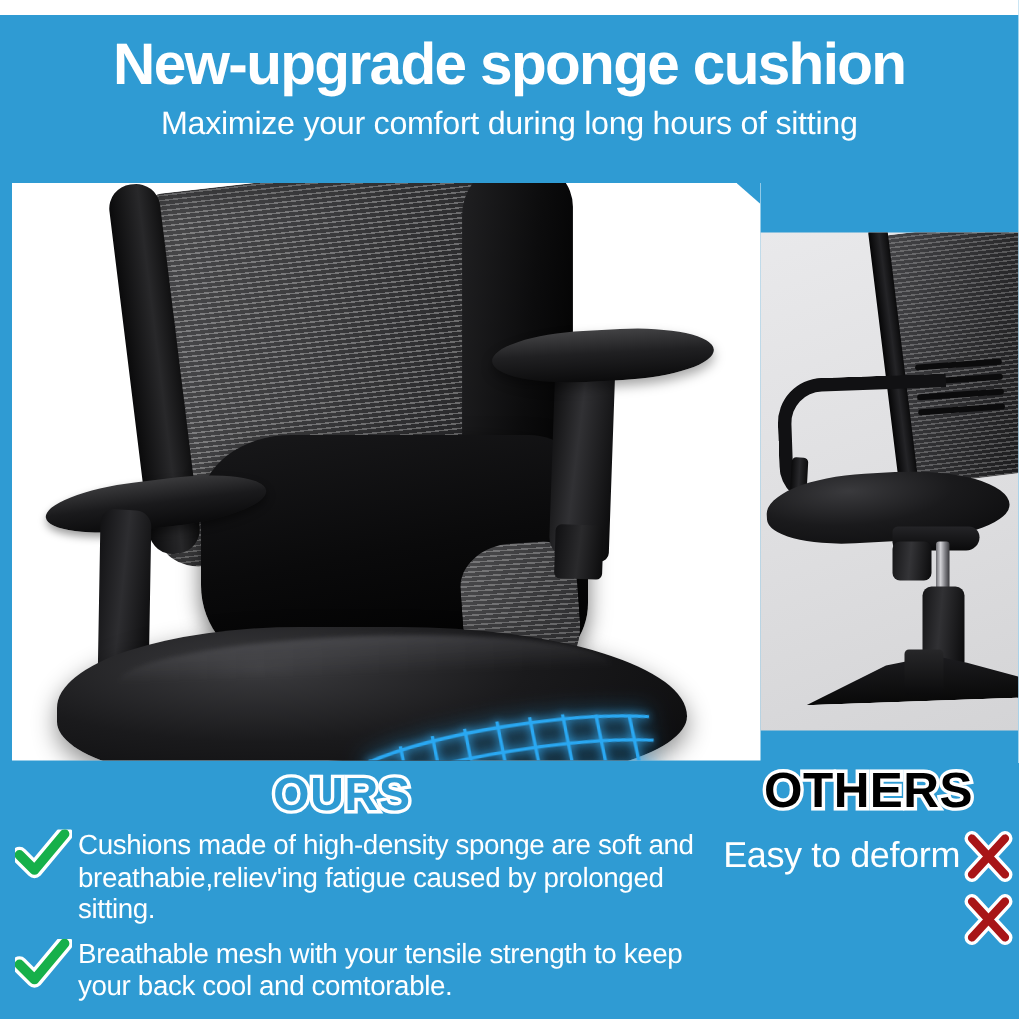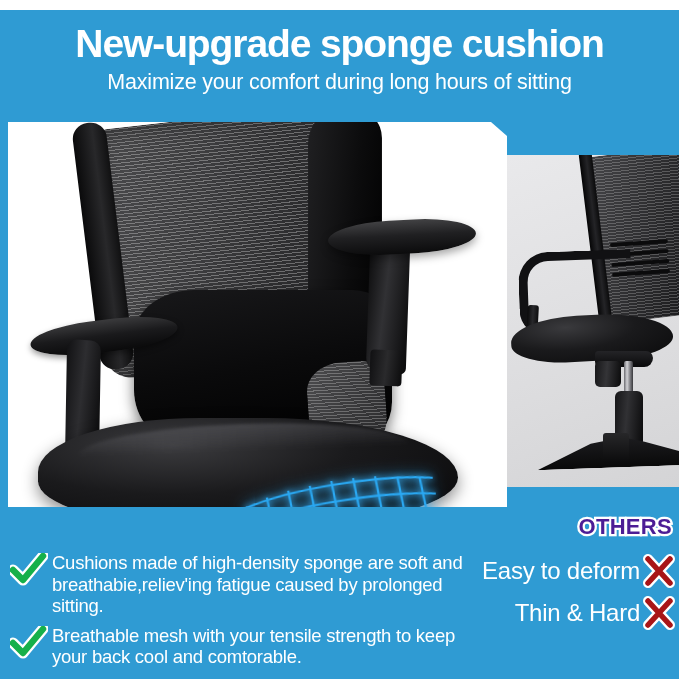--- a/index.html
+++ b/index.html
@@ -416,25 +416,25 @@
     color: #2f9bd3;
     -webkit-text-stroke: 4.5px #ffffff;
     paint-order: stroke fill;
     line-height: 34px;
   }
   .others-heading {
     position: absolute;
     left: 486px;
     top: 500px;
     width: 186px;
-    text-align: right;
-    font-size: 22px;
+    text-align: center;
+    font-size: 33px;
     font-weight: bold;
     letter-spacing: 0.3px;
-    color: #4c1d95;
+    color: #000000;
     -webkit-text-stroke: 4.5px #ffffff;
     paint-order: stroke fill;
     line-height: 34px;
   }
 
   .ours-list {
     position: absolute;
     left: 10px;
     top: 542px;
     width: 462px;
@@ -552,20 +552,21 @@
       <div class="i-seat"></div>
       <div class="i-mech"></div>
       <div class="i-knob"></div>
       <div class="i-cyl"></div>
       <div class="i-cyl-cover"></div>
       <div class="i-base"></div>
       <div class="i-base2"></div>
     </div>
   </div>
 
+  <div class="ours-heading">OURS</div>
 
   <div class="ours-list">
 
     <div class="ours-item">
       <span class="check-icon">
         <svg width="38" height="34" viewBox="0 0 38 34" aria-hidden="true">
           <path d="M3 17 L13 27 L33 3" fill="none" stroke="#ffffff" stroke-width="11" stroke-linecap="round" stroke-linejoin="round"></path>
           <path d="M3 17 L13 27 L33 3" fill="none" stroke="#16b04a" stroke-width="6.5" stroke-linecap="round" stroke-linejoin="round"></path>
         </svg>
       </span>
@@ -592,21 +593,20 @@
       <span class="others-text">Easy to deform</span>
       <span class="x-icon">
         <svg width="34" height="34" viewBox="0 0 34 34" aria-hidden="true">
           <path d="M6 5 L28 29 M28 5 L6 29" stroke="#ffffff" stroke-width="10" stroke-linecap="round"></path>
           <path d="M6 5 L28 29 M28 5 L6 29" stroke="#a81517" stroke-width="5.5" stroke-linecap="round"></path>
         </svg>
       </span>
     </div>
 
     <div class="others-item">
-      <span class="others-text">Thin &amp; Hard</span>
       <span class="x-icon">
         <svg width="34" height="34" viewBox="0 0 34 34" aria-hidden="true">
           <path d="M6 5 L28 29 M28 5 L6 29" stroke="#ffffff" stroke-width="10" stroke-linecap="round"></path>
           <path d="M6 5 L28 29 M28 5 L6 29" stroke="#a81517" stroke-width="5.5" stroke-linecap="round"></path>
         </svg>
       </span>
     </div>
 
 
   </div>

